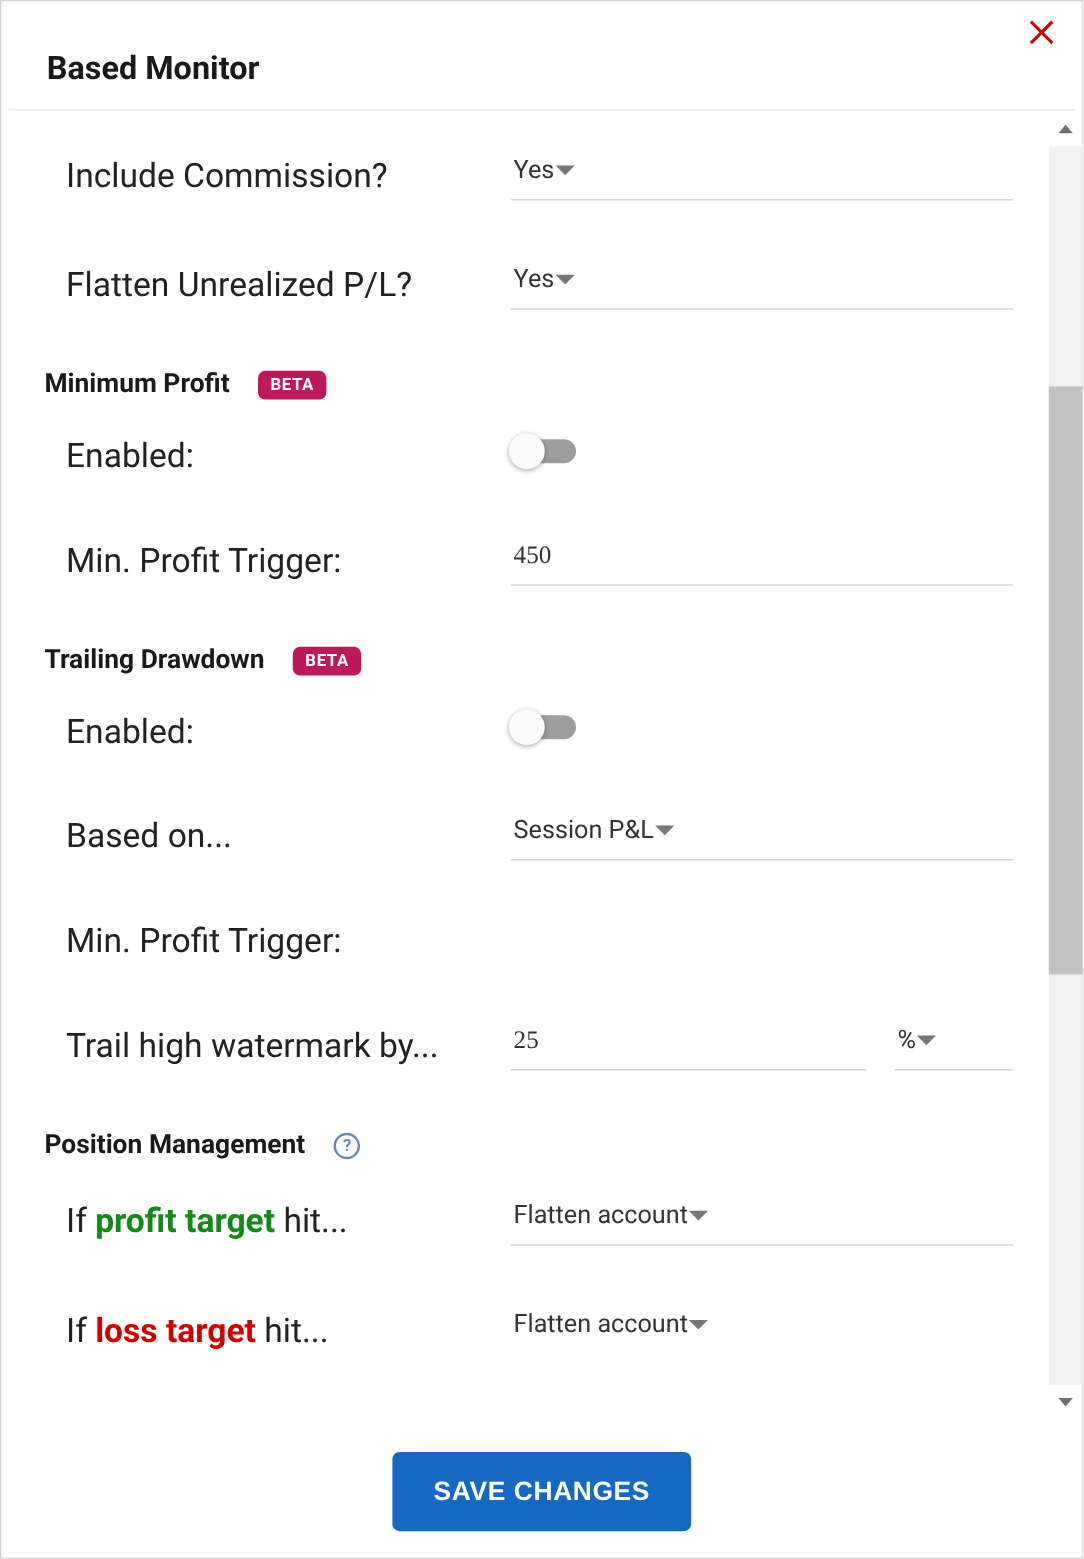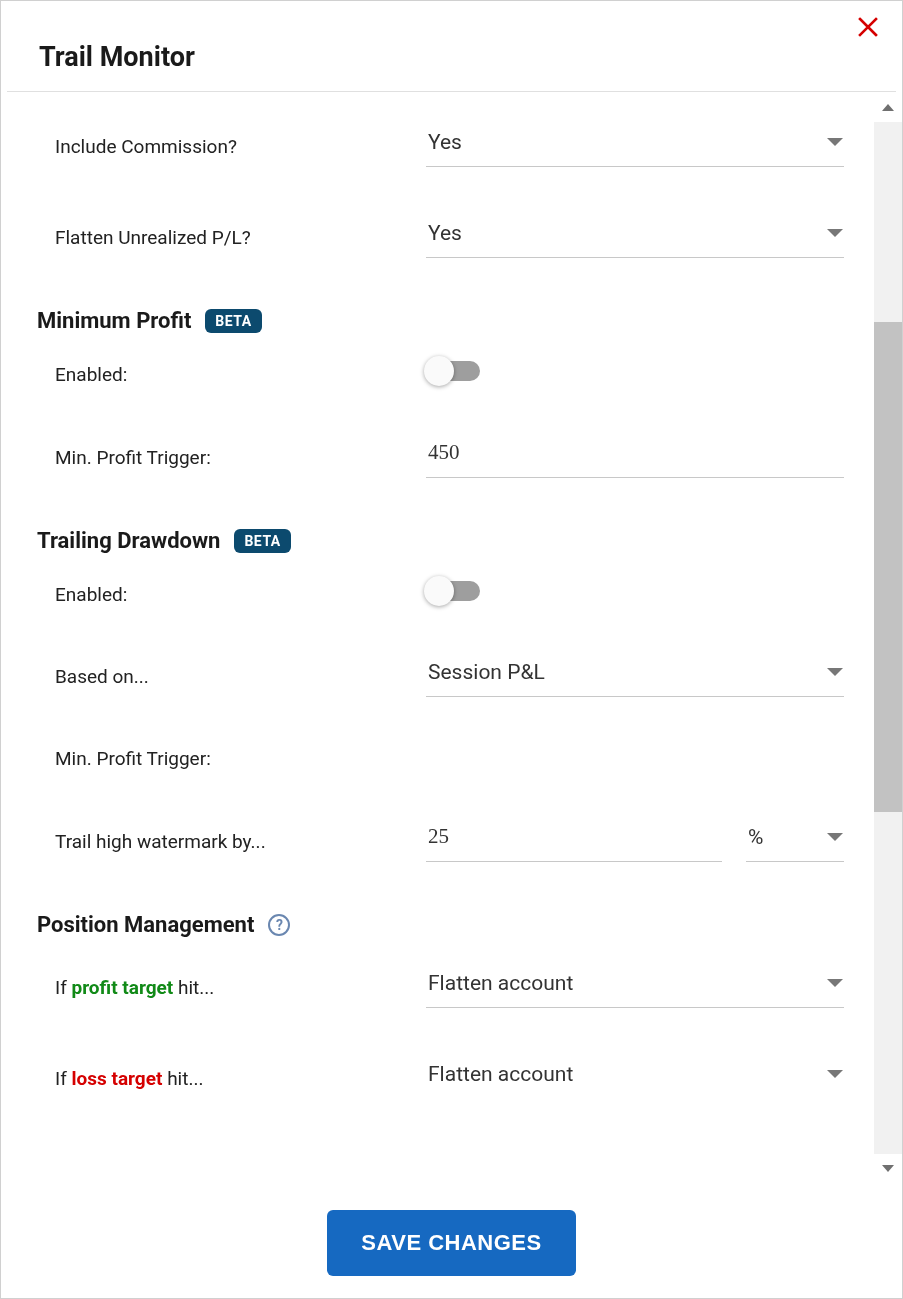--- a/index.html
+++ b/index.html
@@ -80,43 +80,43 @@
     background: #c2c2c2;
   }
   .row {
     display: flex;
     align-items: center;
     margin-bottom: 50px;
   }
   .row.first { margin-top: 6px; }
   .row .label {
     width: 385px;
-    font-size: 19px;
+    font-size: 28px;
     color: #222;
     padding-left: 14px;
   }
   .row .control {
     flex: 1;
     display: flex;
     align-items: center;
     gap: 24px;
   }
   .section-heading {
     display: flex;
     align-items: center;
-    gap: 14px;
+    gap: 24px;
     margin: 16px 0 30px -4px;
   }
   .section-heading .title {
     font-size: 22px;
     font-weight: 700;
     color: #1a1a1a;
   }
   .badge {
-    background: #0c4a6e;
+    background: #be185d;
     color: #fff;
     font-size: 14px;
     font-weight: 700;
     letter-spacing: 0.5px;
     padding: 4px 10px;
     border-radius: 6px;
   }
   .help-icon {
     width: 22px; height: 22px;
     border: 2px solid #6a87b0;
@@ -129,21 +129,20 @@
   }
   .select {
     position: relative;
     border-bottom: 1px solid #c8c8c8;
     padding: 4px 0 12px 2px;
     font-size: 21px;
     color: #333;
     cursor: pointer;
     display:flex;
     align-items:center;
-    justify-content: space-between;
   }
   .select.full { flex: 1; }
   .select.small { width: 98px; }
   .select .caret {
     color: #777;
   }
   .text-input {
     flex: 1;
     border: none;
     border-bottom: 1px solid #c8c8c8;
@@ -198,21 +197,21 @@
 
 <div class="dialog">
 
   <div class="close-btn">
     <svg width="24" height="24" viewBox="0 0 24 24">
         <path d="M4 4 L20 20 M20 4 L4 20" stroke="currentColor" stroke-width="2.6" stroke-linecap="square"></path>
       </svg>
   </div>
 
   <div class="header">
-    <h1>Trail Monitor</h1>
+    <h1>Based Monitor</h1>
   </div>
 
   <div class="scroll-area">
     <div class="content">
 
       <div class="row first">
         <div class="label">Include Commission?</div>
         <div class="control">
           <div class="select full">
             <span>Yes</span>

